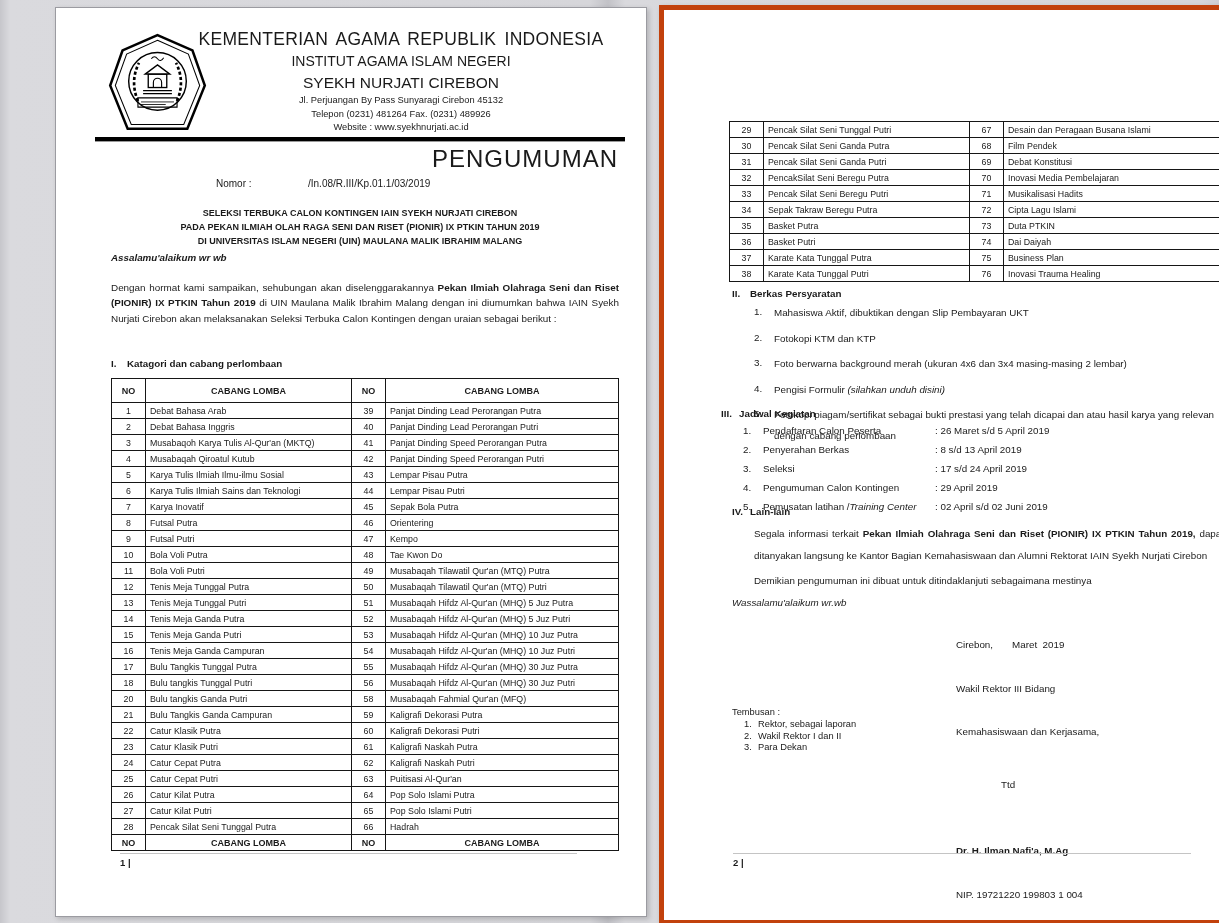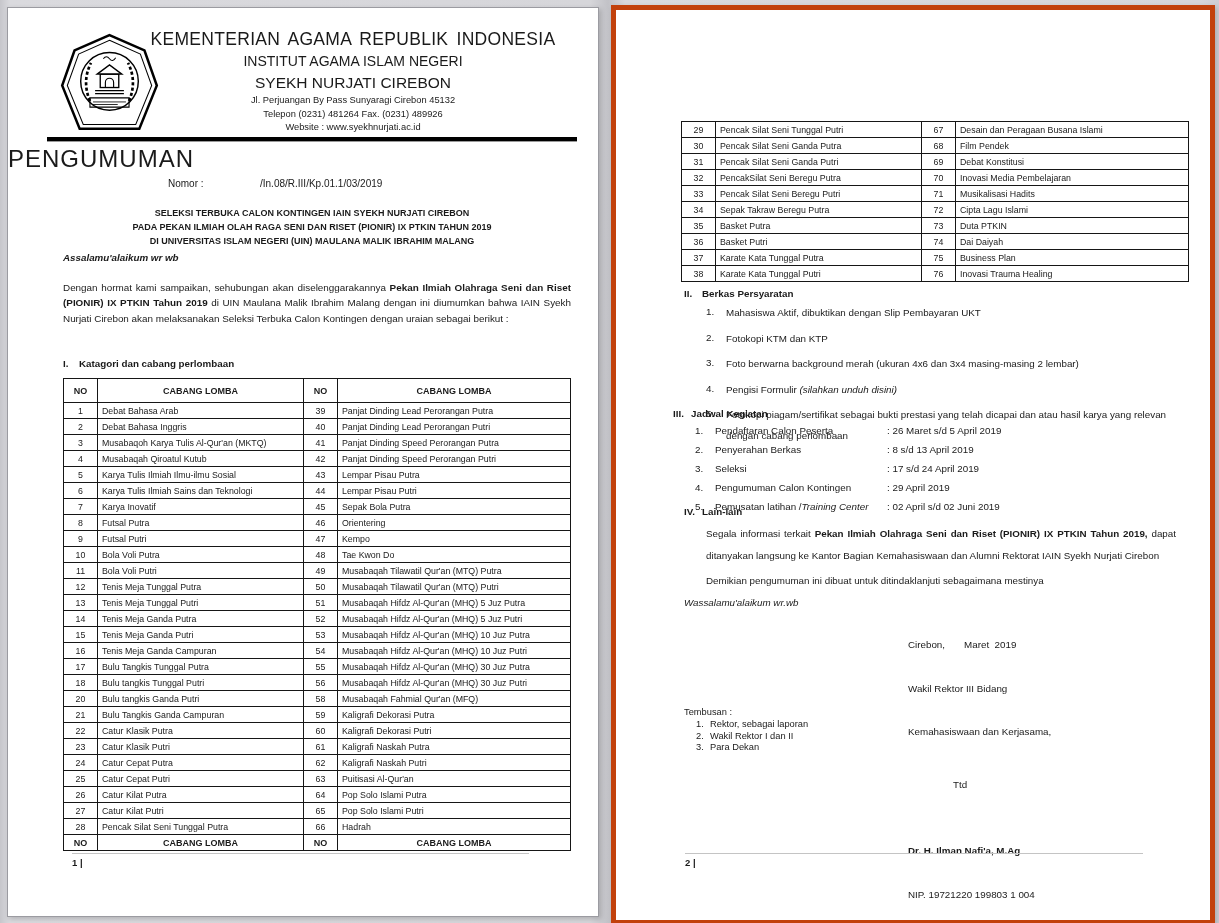--- a/index.html
+++ b/index.html
@@ -2,36 +2,36 @@
 <html><head>
 <meta charset="utf-8">
 <style>
   html,body{margin:0;padding:0;}
   body{
     width:1219px;height:923px;position:relative;overflow:hidden;
     background:linear-gradient(90deg,#c6c6cb 0px,#dadade 10px,#d6d6da 590px,#c2c2c7 608px,#d9d9dd 625px,#d6d6da 1200px,#cfcfd4 1219px);
     font-family:"Liberation Sans",sans-serif;color:#1a1a1a;
     -webkit-font-smoothing:antialiased;
   }
-  .page{position:absolute;background:#ffffff;}
+  .page{position:absolute;background:#ffffff;margin-left:48px;}
   #page1{left:7px;top:7px;width:590px;height:908px;border:1px solid #9b9ba1;box-shadow:2px 2px 5px rgba(0,0,0,.18);}
   #page2{left:611px;top:5px;width:594px;height:910px;border:5px solid #c2410c;box-shadow:2px 2px 5px rgba(0,0,0,.18);}
   .abs{position:absolute;}
 
   
   #logo{left:50px;top:25px;width:103px;height:107px;}
   #hdr-text{left:104px;right:4px;top:21px;text-align:center;line-height:normal;}
   .hl1{font-size:17.5px;letter-spacing:.3px;word-spacing:3px;line-height:21px;}
   .hl2{font-size:14px;line-height:22px;}
   .hl3{font-size:15.5px;line-height:22px;}
   .haddr{font-size:9.3px;line-height:13.5px;}
   .haddr:first-of-type{margin-top:4px;}
   #hdr-rule{left:39px;top:129px;width:530px;height:0;border-top:4px solid #000;box-shadow:0 1px 0 #9a9a9a;}
 
-  #peng-title{left:0;right:28px;top:137px;text-align:left;font-size:24px;letter-spacing:1px;line-height:27px;}
+  #peng-title{left:0;right:28px;top:137px;text-align:right;font-size:24px;letter-spacing:1px;line-height:27px;}
   #nomor-row{left:160px;top:170px;display:flex;font-size:10px;}
   #nomor-row .nlabel{width:92px;}
 
   #subject{left:40px;right:22px;top:198px;text-align:center;font-weight:bold;font-size:9px;line-height:14px;}
   #salutation{left:55px;top:244px;font-weight:bold;font-style:italic;font-size:9.8px;}
   #opening{left:55px;top:262px;width:508px;text-align:justify;font-size:9.9px;line-height:15.5px;}
   #sec1{left:55px;top:350px;display:flex;font-weight:bold;font-size:9.8px;}
   #sec1 .numeral{width:16px;}
 
   

